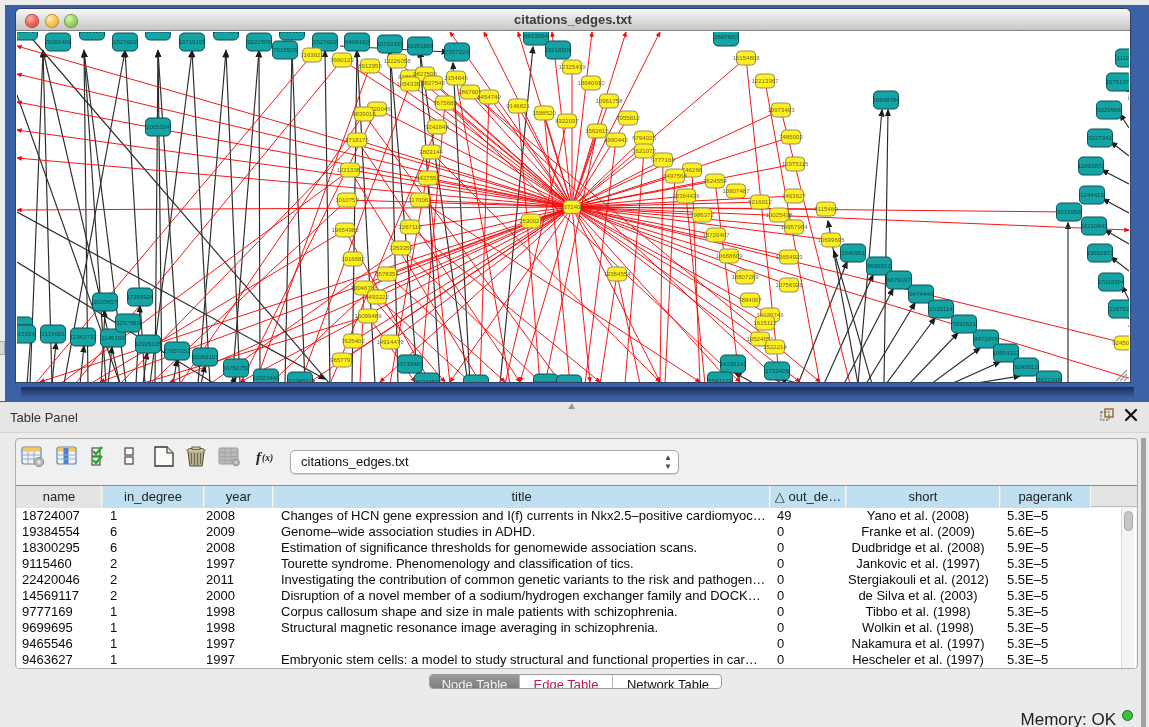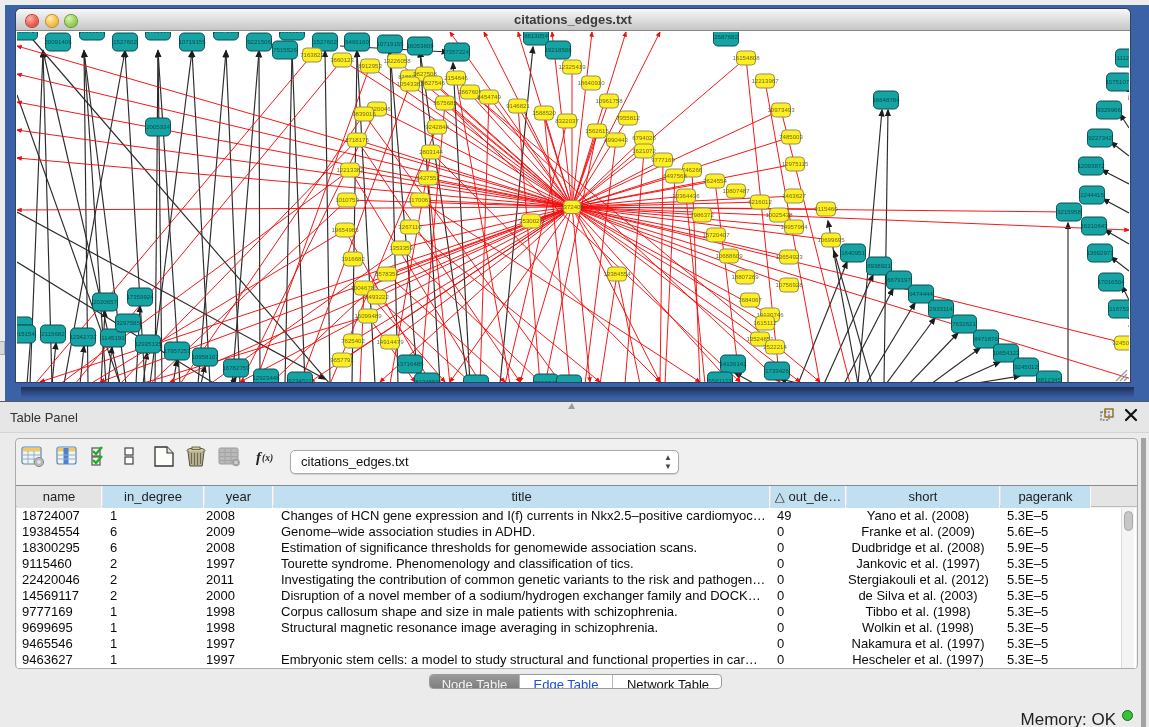--- a/index.html
+++ b/index.html
@@ -714,18 +714,18 @@
           <div class="td tc" style="left:831px;width:140px">Hescheler et al. (1997)</div>
           <div class="td" style="left:990px;width:88px">5.3E–5</div>
         </div>
       </div>
     <div id="sbar">
         <div class="th"></div>
       </div>
   </div>
   <div id="tabs">
     <div style="left:0;width:89px;background:linear-gradient(#9a9a9a,#7e7e7e);color:#f4f4f4">Node Table</div>
-    <div style="left:89px;width:93px;border-left:1px solid #b8b8b8;color:#1d4ed8">Edge Table</div>
+    <div style="left:89px;width:93px;border-left:1px solid #b8b8b8;color:#be185d">Edge Table</div>
     <div style="left:182px;width:111px;border-left:1px solid #b8b8b8;color:#111">Network Table</div>
   </div>
   <div id="rstrip"></div>
   <div id="mem">Memory: OK</div>
   <div id="memdot"></div>
 </div>
 </body></html>

